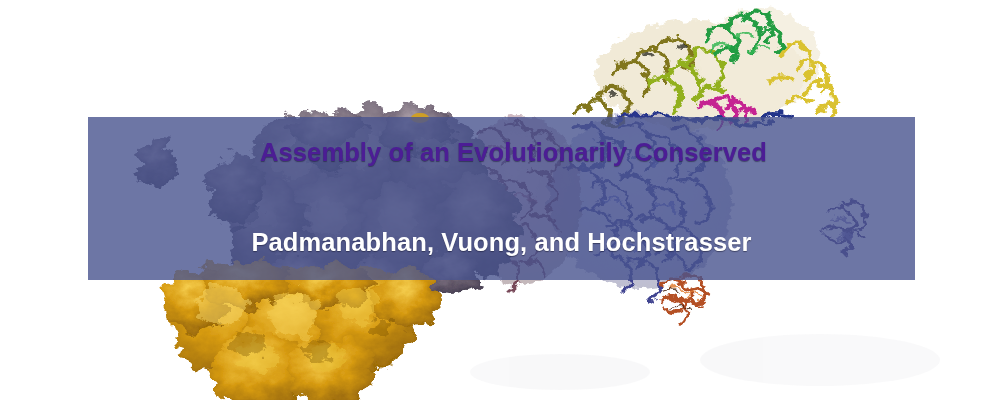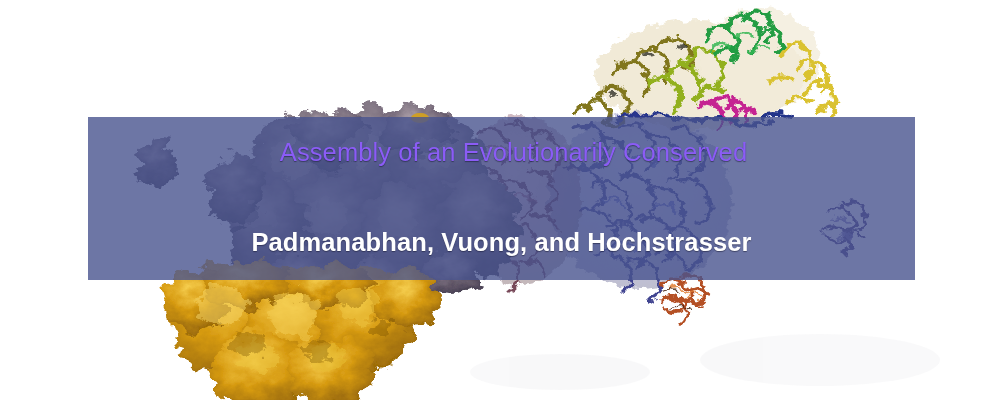--- a/index.html
+++ b/index.html
@@ -41,23 +41,23 @@
 
   #title-block {
     position: absolute;
     left: 0;
     top: 19px;
     width: 827px;
     text-align: center;
   }
   .title-line {
     display: block;
-    color: #8b5cf6;
+    color: #4c1d95;
     font-family: "Liberation Sans", sans-serif;
-    font-weight: normal;
+    font-weight: bold;
     font-size: 25.5px;
     line-height: 32px;
     letter-spacing: 0.1px;
     text-shadow: 0 1px 1px rgba(25,28,52,0.55);
     white-space: nowrap;
     margin-left: 24px;
   }
   #author-block {
     position: absolute;
     left: 0;

